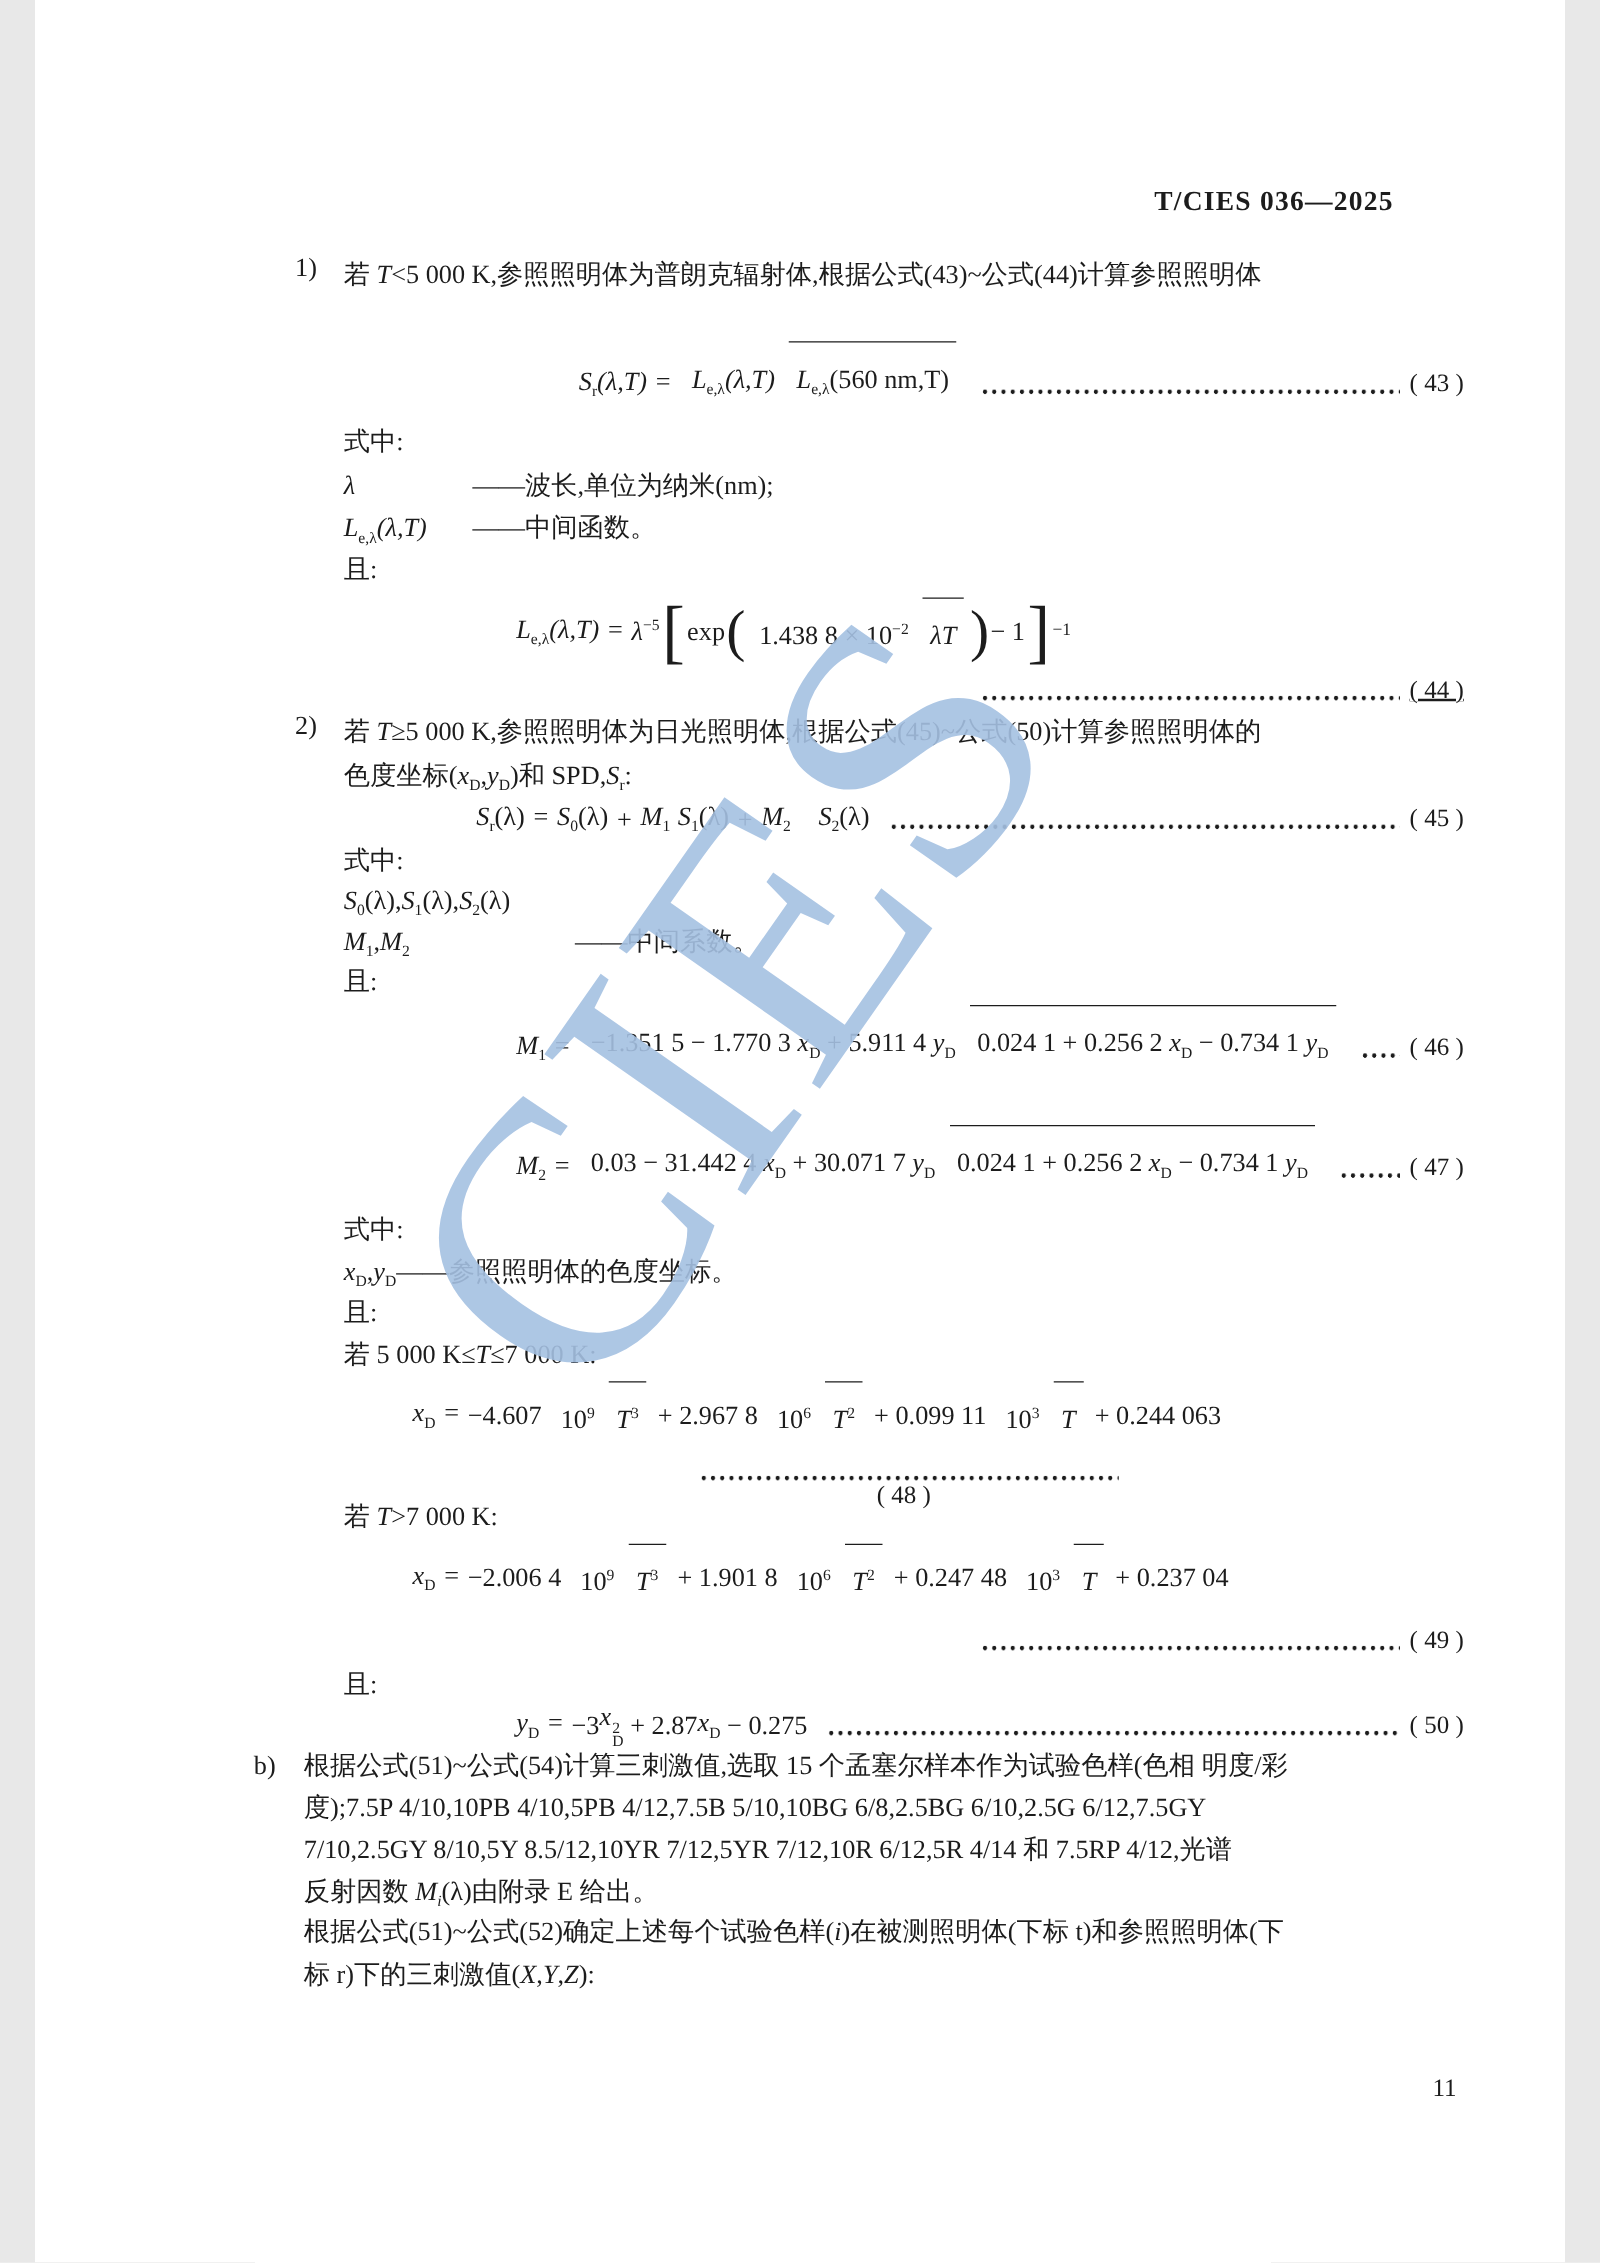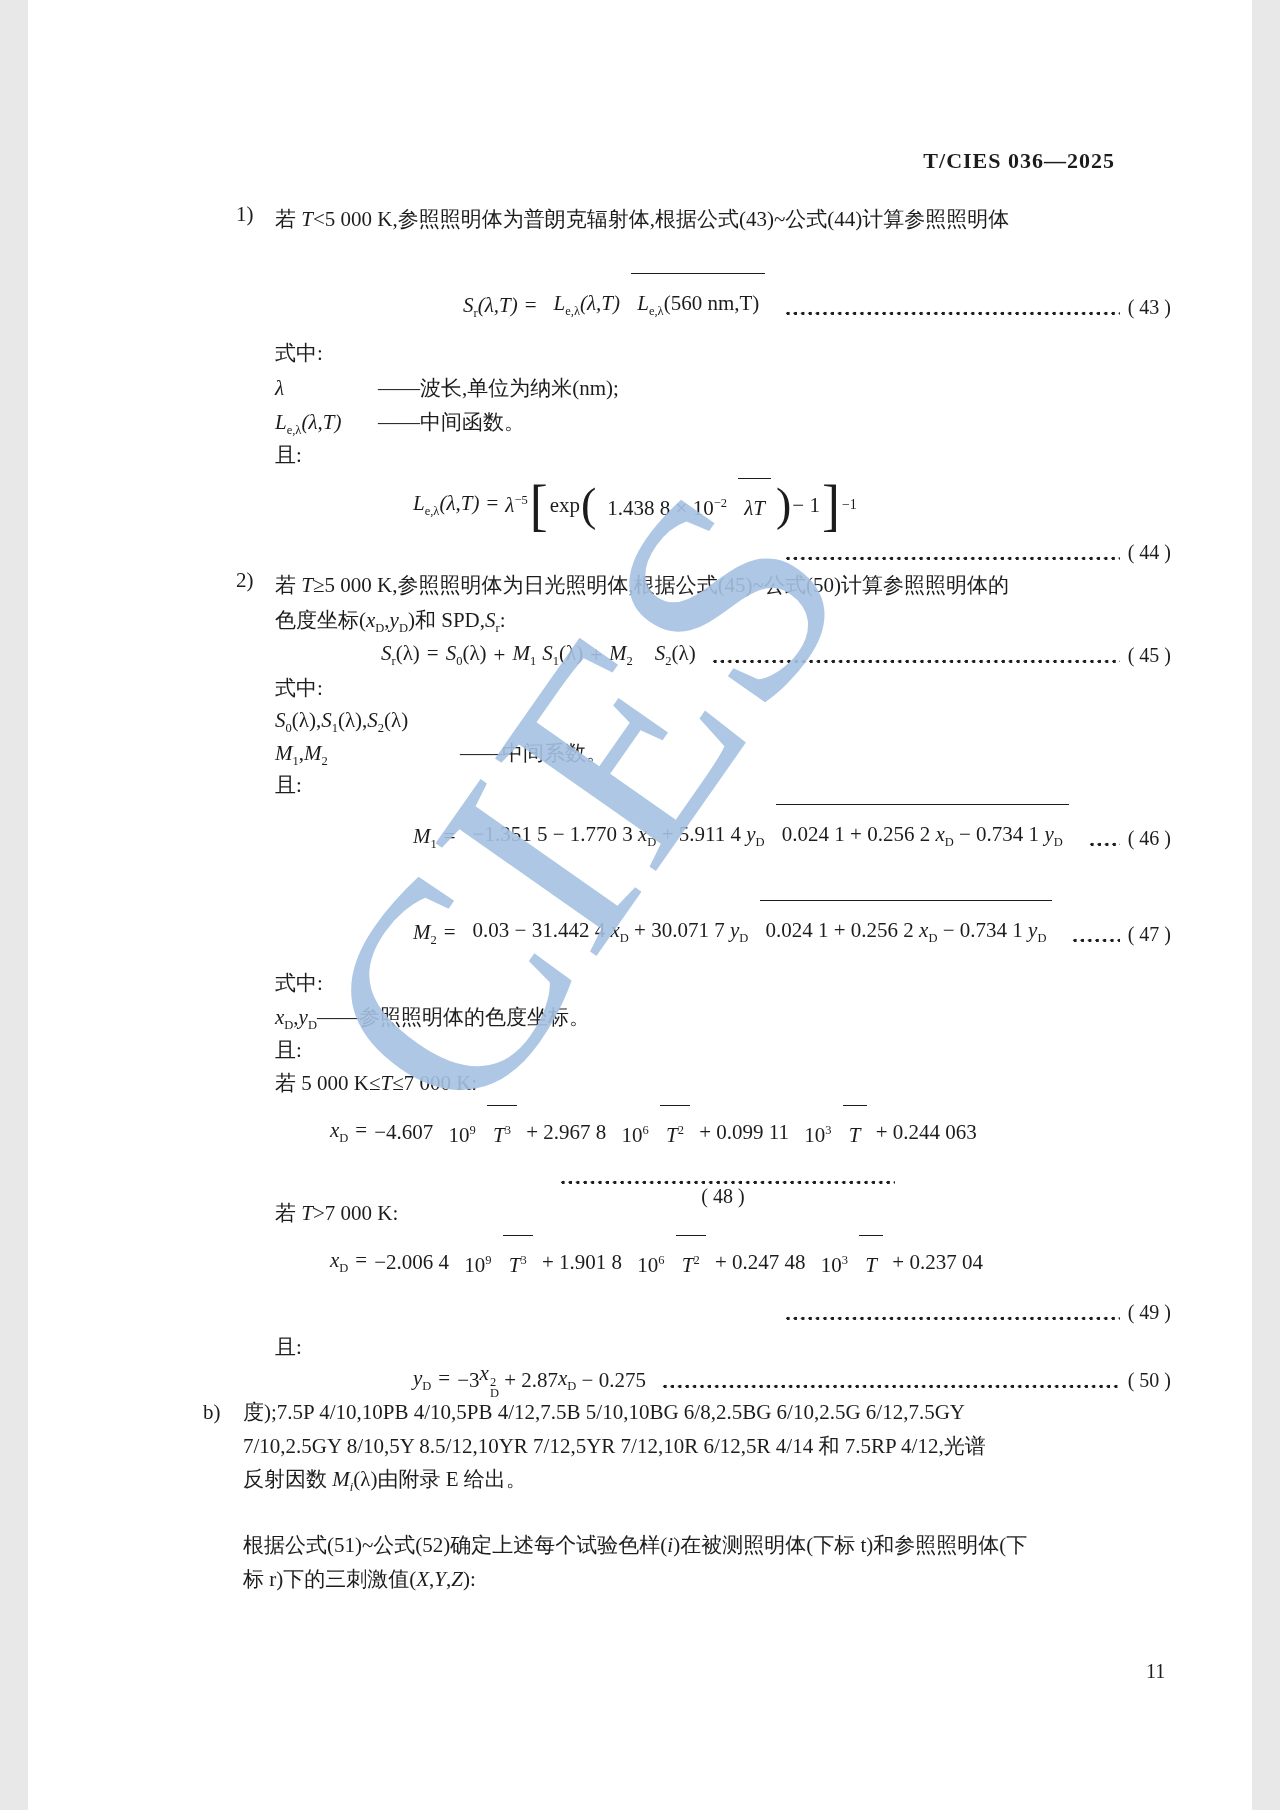--- a/index.html
+++ b/index.html
@@ -104,21 +104,21 @@
         <span class="fn"><span>1.438 8 × 10</span><sup>−2</sup></span>
         <span class="fd i">λT</span>
       </span>
       <span class="bp">)</span>
       <span class="fmtxt">− 1</span>
       <span class="bk">]</span>
         <sup class="hisup">−1</sup>
     </span>
   </div>
 
-  <div class="abs numline" style="left:247px;top:540px;width:896px;">
+  <div class="abs numline" style="left:247px;top:540px;width:896px;text-decoration:underline;">
     <span class="flexfill"></span>
     <span class="leader fixed"></span>
     <span class="eqno">( 44 )</span>
   </div>
 
   <div class="abs para" style="left:208px;top:568px;">
     <span class="mk">2)</span>
     <div class="lines">
       <div class="line"><span>若 </span><span class="i">T</span><span>≥5 000 K,参照照明体为日光照明体,根据公式(45)~公式(50)计算参照照明体的</span></div>
       <div class="line"><span>色度坐标(</span><span class="i">x</span><sub>D</sub><span>,</span><span class="i">y</span><sub>D</sub><span>)和 SPD,</span><span class="i">S</span><sub>r</sub><span>:</span></div>
@@ -269,20 +269,21 @@
       <span><span class="i">x</span><sub>D</sub></span>
       <span class="fmtxt"> − 0.275</span>
     </span>
     <span class="leader"></span>
     <span class="eqno">( 50 )</span>
   </div>
 
   <div class="abs bpara para" style="left:175px;top:1396px;">
     <span class="mk">b)</span>
     <div class="lines">
+      <div class="line"><span>根据公式(51)~公式(54)计算三刺激值,选取 15 个孟塞尔样本作为试验色样(色相 明度/彩</span></div>
       <div class="line"><span>度);7.5P 4/10,10PB 4/10,5PB 4/12,7.5B 5/10,10BG 6/8,2.5BG 6/10,2.5G 6/12,7.5GY</span></div>
       <div class="line"><span>7/10,2.5GY 8/10,5Y 8.5/12,10YR 7/12,5YR 7/12,10R 6/12,5R 4/14 和 7.5RP 4/12,光谱</span></div>
       <div class="line"><span>反射因数 </span><span class="i">M</span><sub class="i">i</sub><span>(λ)由附录 E 给出。</span></div>
     </div>
   </div>
 
   <div class="abs bpara para" style="left:175px;top:1529px;">
     <div class="lines">
       <div class="line"><span>根据公式(51)~公式(52)确定上述每个试验色样(</span><span class="i">i</span><span>)在被测照明体(下标 t)和参照照明体(下</span></div>
       <div class="line"><span>标 r)下的三刺激值(</span><span class="i">X</span><span>,</span><span class="i">Y</span><span>,</span><span class="i">Z</span><span>):</span></div>

